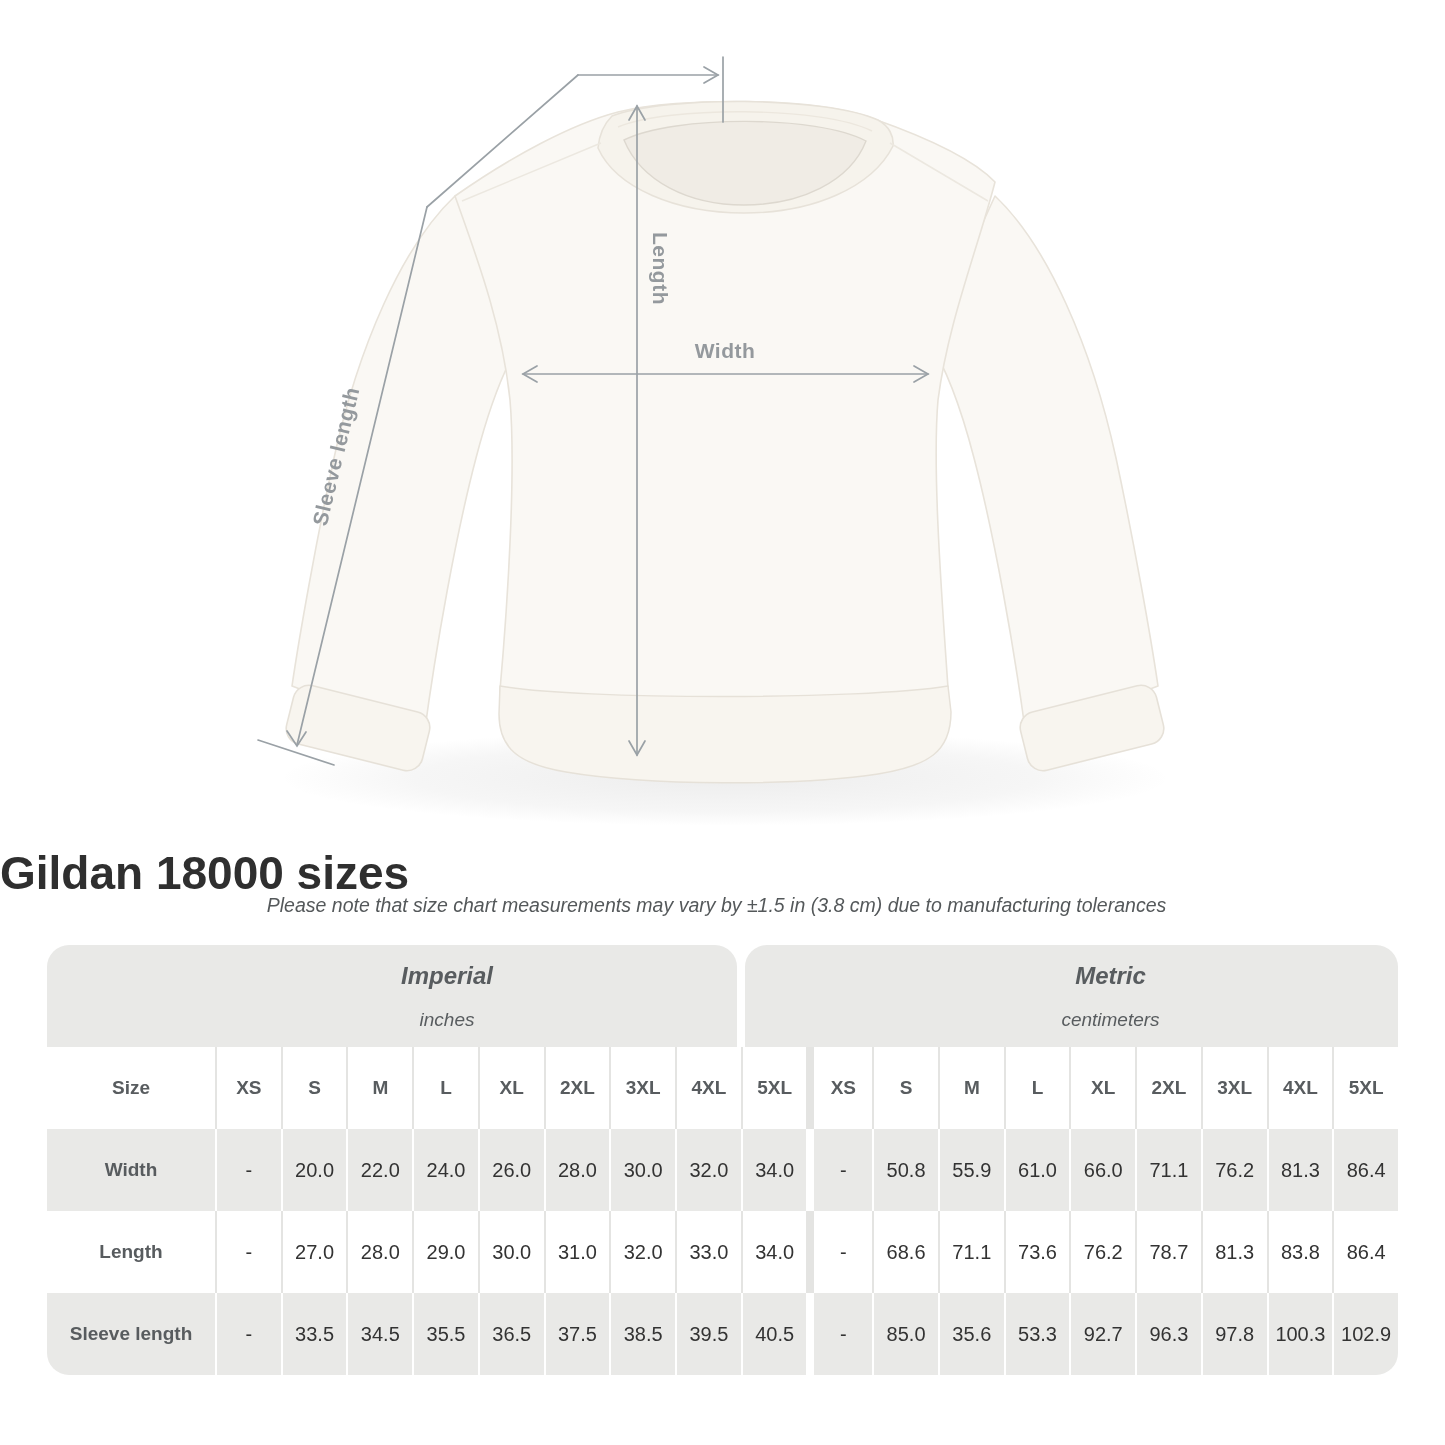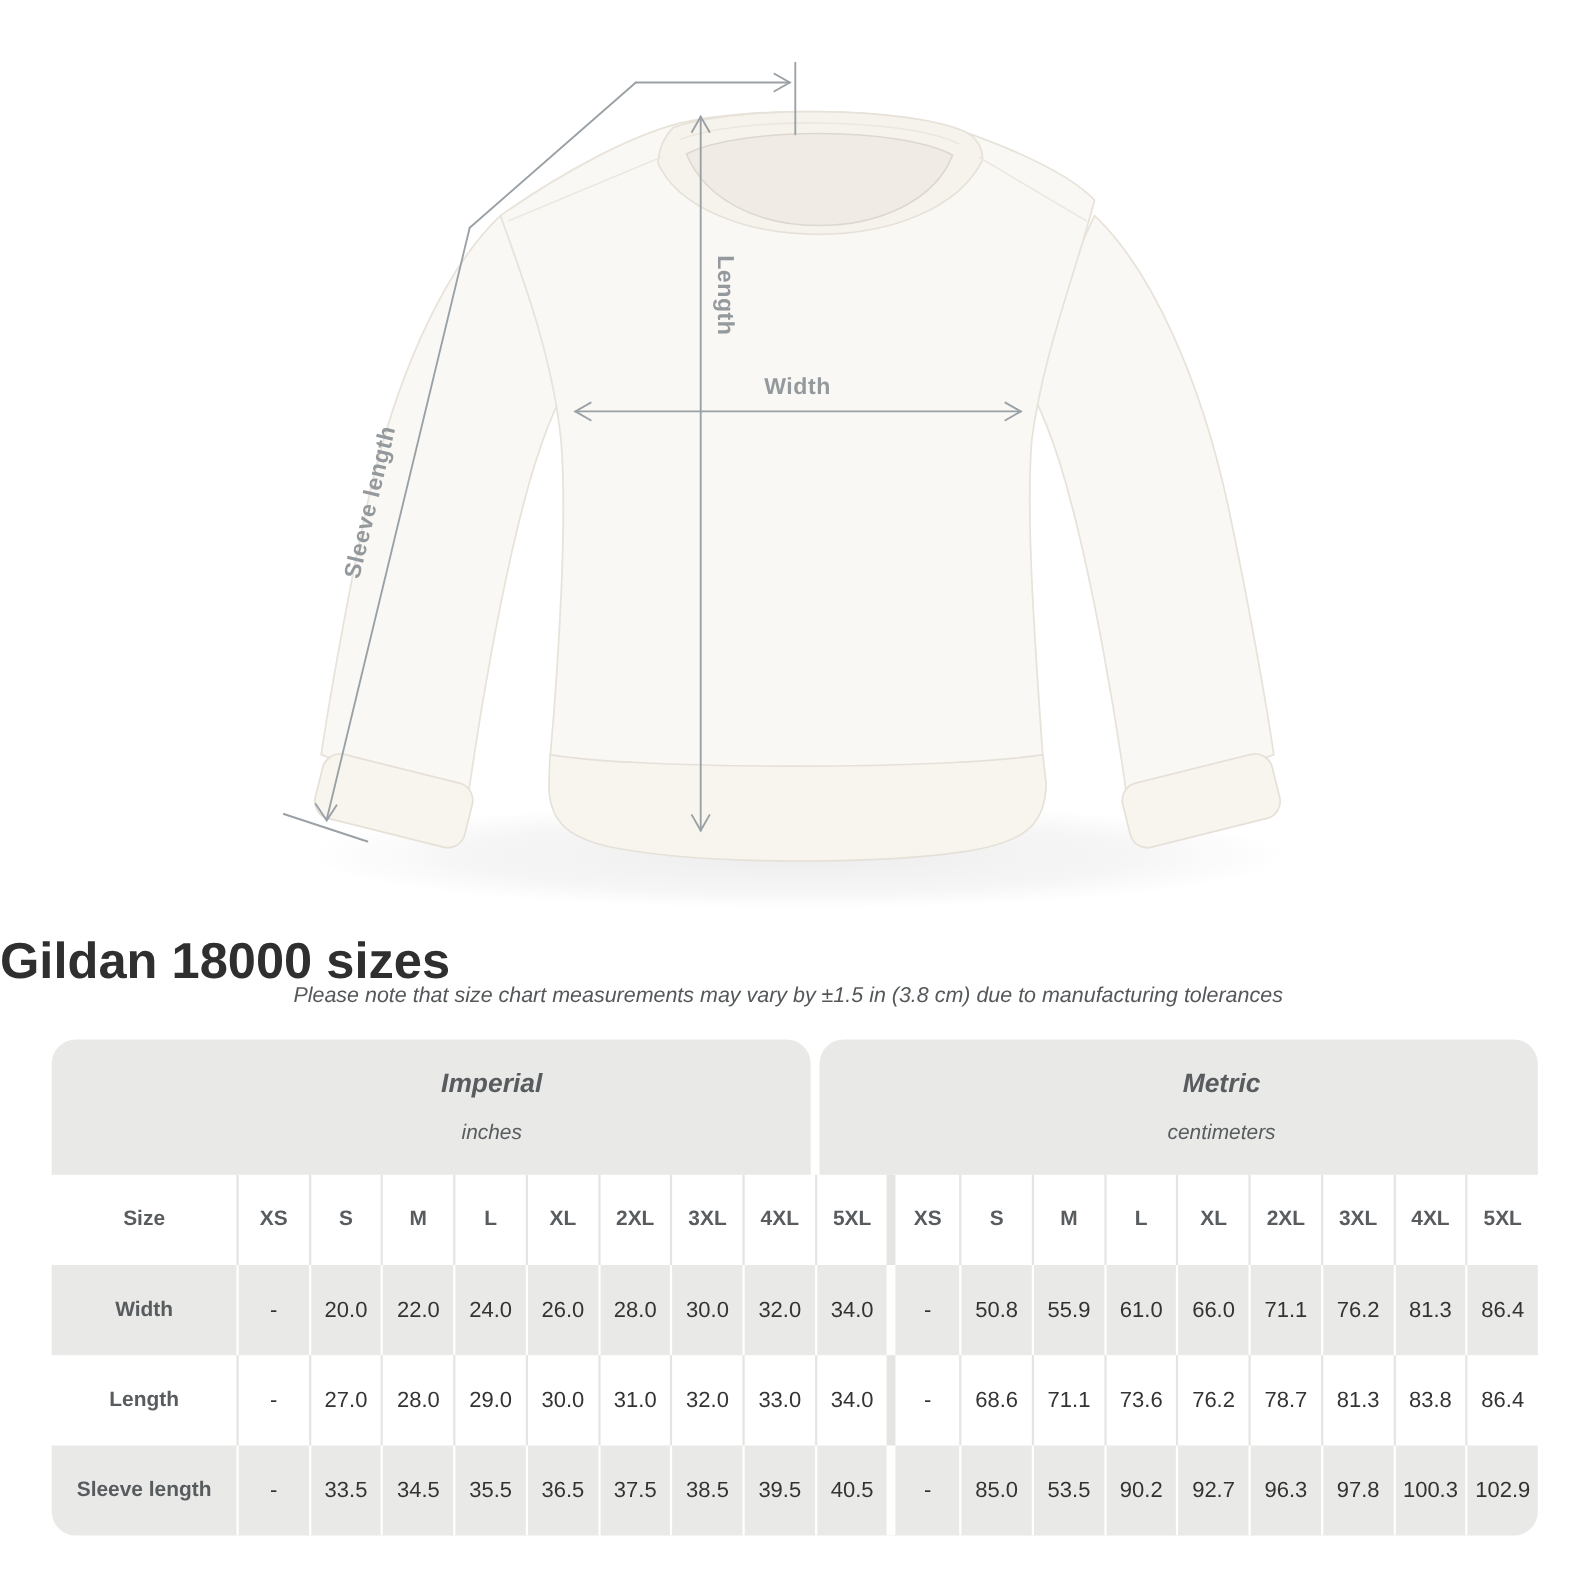--- a/index.html
+++ b/index.html
@@ -11,21 +11,21 @@
   .figure{position:absolute;left:0;top:0;width:1445px;height:845px;}
   .title{
     position:absolute;left:0;right:0;top:846px;text-align:left;
     font-size:46px;font-weight:bold;color:var(--title_text);
   }
   .subtitle{
     position:absolute;left:0;right:12px;top:894px;text-align:center;
     font-size:19.5px;font-style:italic;color:var(--subtitle_text);
   }
   .sizetable{position:absolute;left:47px;top:945px;width:1351px;}
-  .bandrow{display:flex;gap:8px;height:123px;}
+  .bandrow{display:flex;gap:8px;height:102px;}
   .band{
     background:var(--band);display:flex;flex-direction:column;align-items:center;justify-content:center;
     border-radius:22px 22px 0 0;color:var(--header_text);box-sizing:border-box;
   }
   .band.imp{flex:0 0 690px;padding-left:110px;}
   .band.met{flex:1;padding-left:78px;}
   .band-title{font-size:24px;font-weight:bold;font-style:italic;}
   .band-unit{font-size:19px;font-style:italic;margin-top:19px;}
   .grid{
     display:grid;grid-template-columns:168px repeat(18,1fr);height:82px;
@@ -200,22 +200,22 @@
     <div class="c v">33.5</div>
     <div class="c v">34.5</div>
     <div class="c v">35.5</div>
     <div class="c v">36.5</div>
     <div class="c v">37.5</div>
     <div class="c v">38.5</div>
     <div class="c v">39.5</div>
     <div class="c v">40.5</div>
     <div class="c v ms">-</div>
     <div class="c v">85.0</div>
-    <div class="c v">53.5</div>
-    <div class="c v">90.2</div>
+    <div class="c v">35.6</div>
+    <div class="c v">53.3</div>
     <div class="c v">92.7</div>
     <div class="c v">96.3</div>
     <div class="c v">97.8</div>
     <div class="c v">100.3</div>
     <div class="c v">102.9</div>
   </div>
 
 </div>
 
 </body></html>

